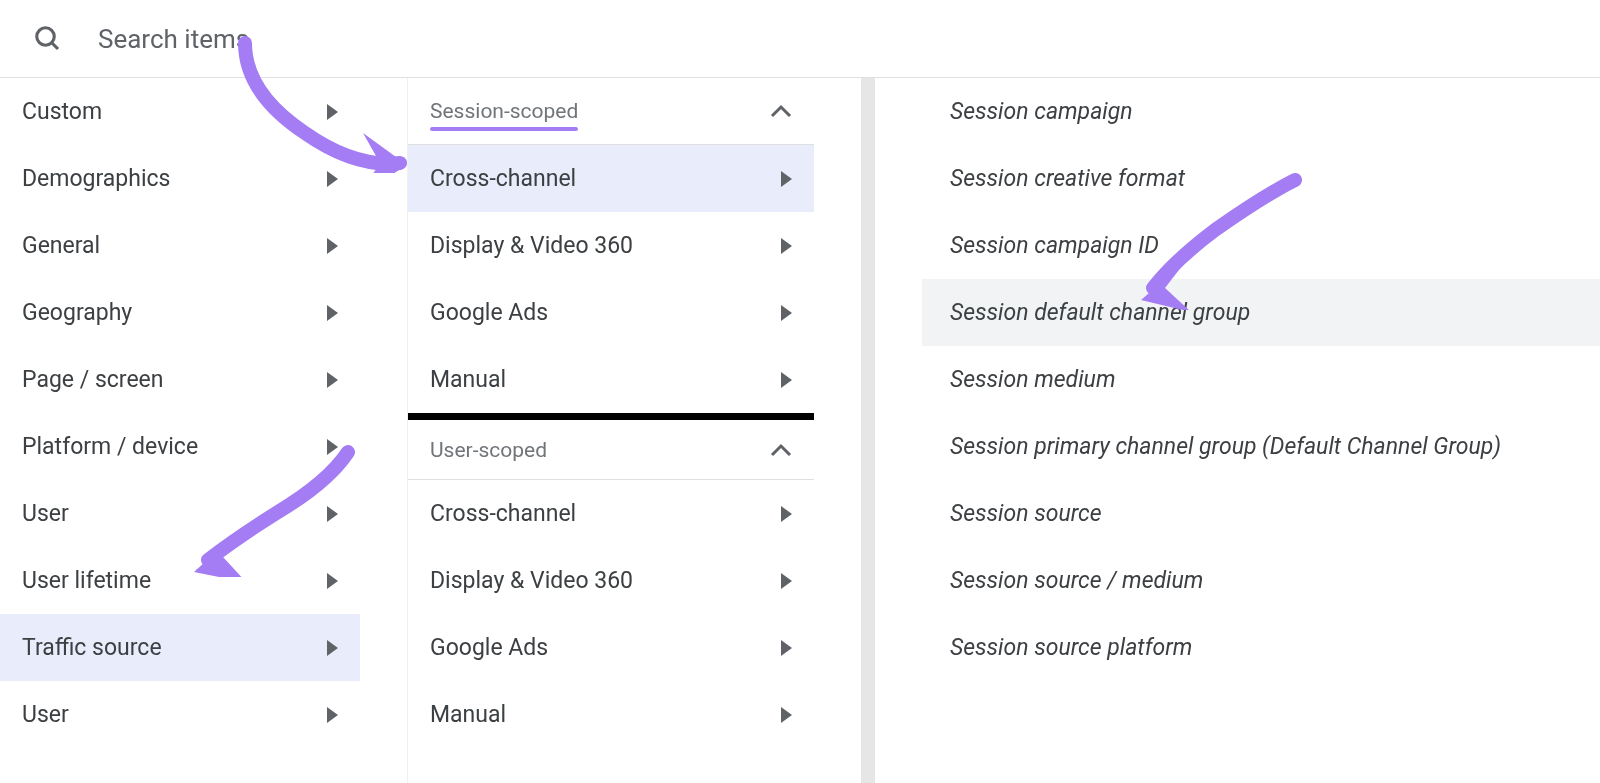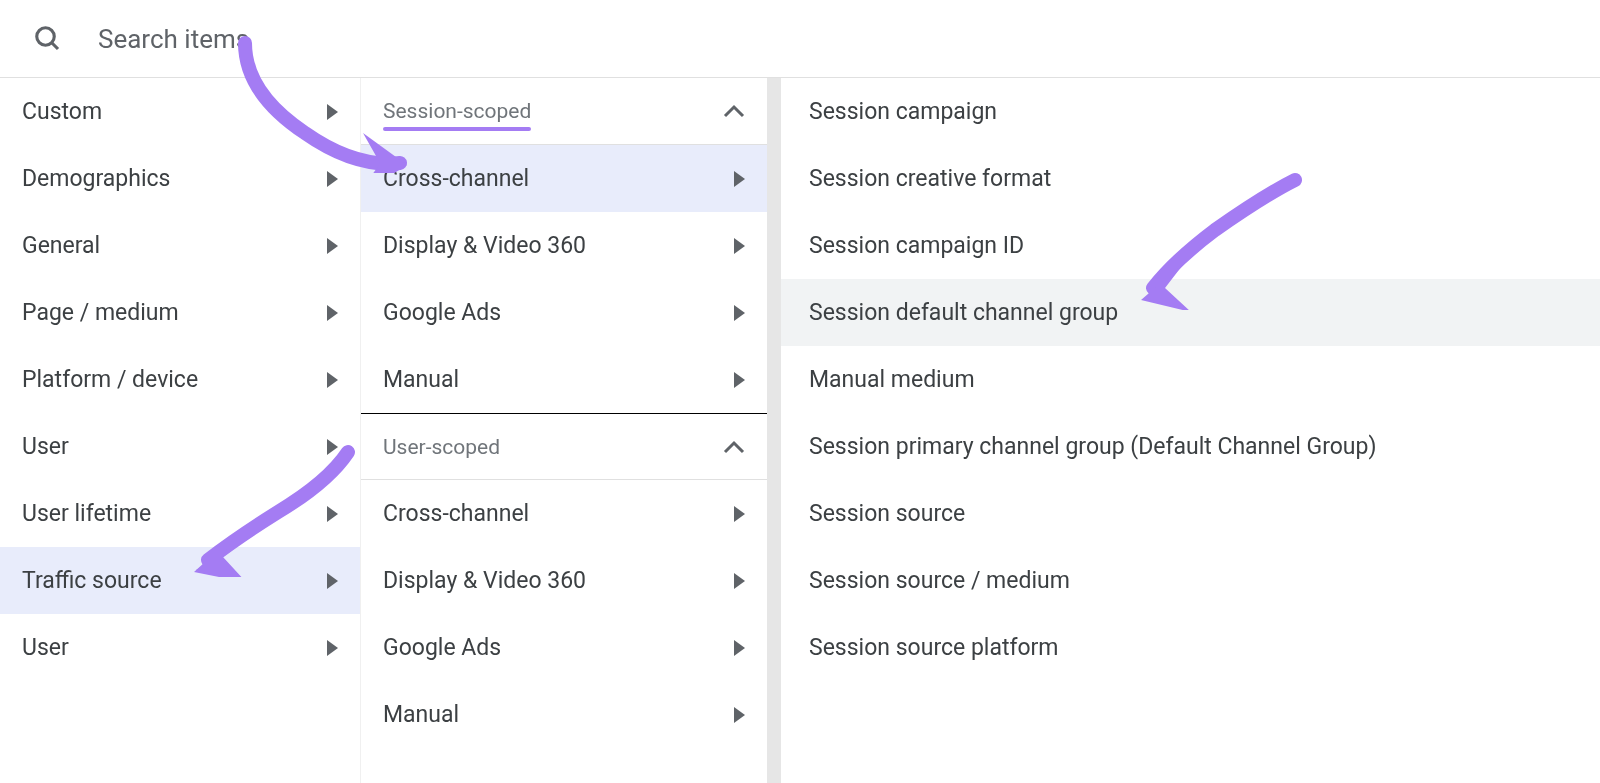--- a/index.html
+++ b/index.html
@@ -43,20 +43,21 @@
       background: transparent;
     }
 
     .search-input::placeholder {
       color: #5f6368;
     }
 
     .columns {
       display: flex;
       height: calc(100% - 78px);
+      gap: 47px;
     }
 
     .col1 {
       width: 360px;
       flex-shrink: 0;
     }
 
     .col2 {
       width: 407px;
       flex-shrink: 0;
@@ -64,20 +65,21 @@
     }
 
     .col-divider {
       width: 14px;
       background: #e6e6e6;
       flex-shrink: 0;
     }
 
     .col3 {
       flex: 1;
+      font-style: italic;
     }
 
     .menu-item {
       display: flex;
       align-items: center;
       justify-content: space-between;
       padding: 0 22px;
       height: 67px;
       cursor: pointer;
       font-size: 23px;
@@ -119,21 +121,21 @@
       position: absolute;
       bottom: -8px;
       left: 0;
       width: 100%;
       height: 4px;
       background: #a47cf3;
       border-radius: 2px;
     }
 
     .section-divider {
-      border-top: 1px solid #000000;
+      border-top: 7px solid #000000;
     }
 
     .caret-right {
       width: 0;
       height: 0;
       border-top: 8px solid transparent;
       border-bottom: 8px solid transparent;
       border-left: 11px solid #5f6368;
     }
 
@@ -195,21 +197,25 @@
     </div>
     <div class="menu-item">
       <span>Demographics</span>
       <span class="caret-right"></span>
     </div>
     <div class="menu-item">
       <span>General</span>
       <span class="caret-right"></span>
     </div>
     <div class="menu-item">
-      <span>Page / medium</span>
+      <span>Geography</span>
+      <span class="caret-right"></span>
+    </div>
+    <div class="menu-item">
+      <span>Page / screen</span>
       <span class="caret-right"></span>
     </div>
     <div class="menu-item">
       <span>Platform / device</span>
       <span class="caret-right"></span>
     </div>
     <div class="menu-item">
       <span>User</span>
       <span class="caret-right"></span>
     </div>
@@ -292,21 +298,21 @@
     <div class="menu-item col3-item">
       <span>Session creative format</span>
     </div>
     <div class="menu-item col3-item">
       <span>Session campaign ID</span>
     </div>
     <div class="menu-item col3-item highlighted">
       <span>Session default channel group</span>
     </div>
     <div class="menu-item col3-item">
-      <span>Manual medium</span>
+      <span>Session medium</span>
     </div>
     <div class="menu-item col3-item">
       <span>Session primary channel group (Default Channel Group)</span>
     </div>
     <div class="menu-item col3-item">
       <span>Session source</span>
     </div>
     <div class="menu-item col3-item">
       <span>Session source / medium</span>
     </div>

